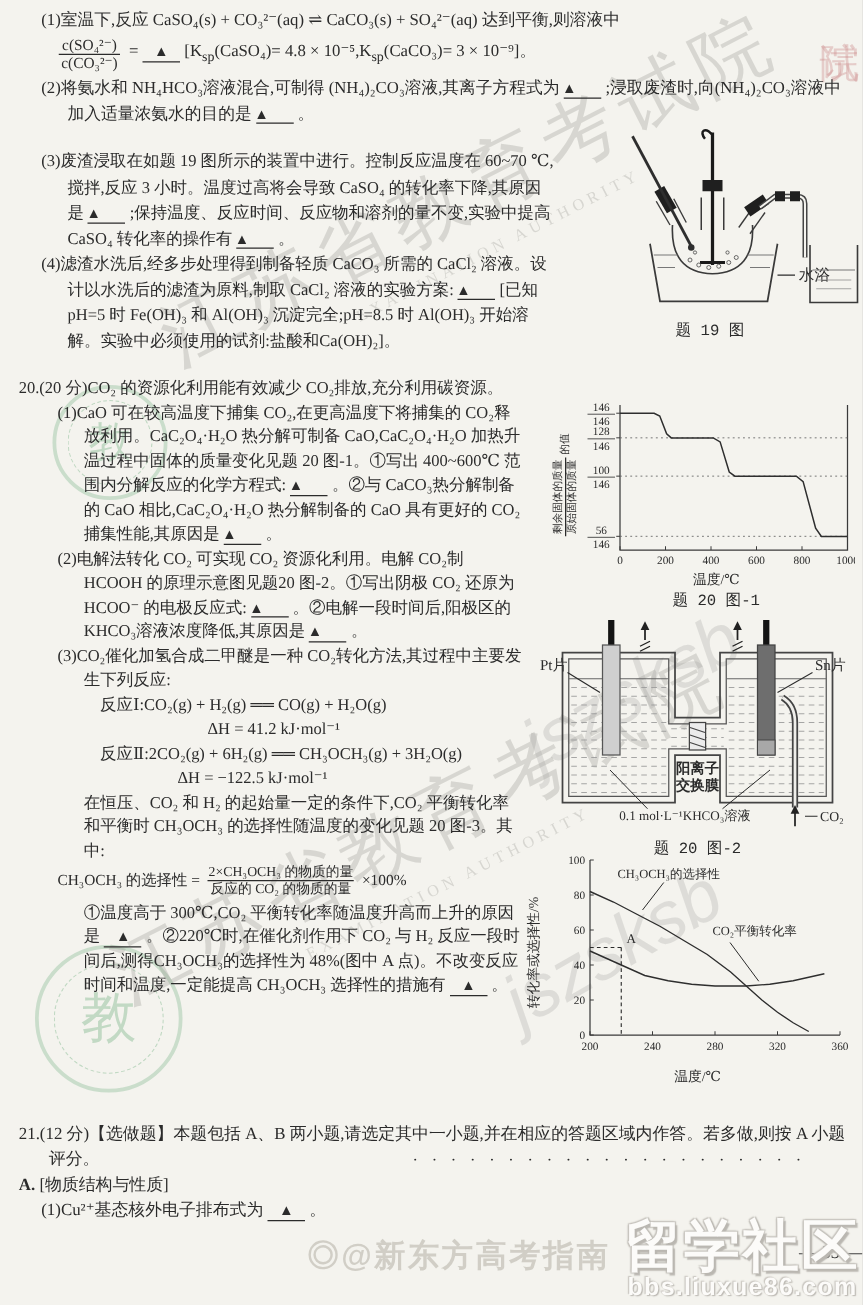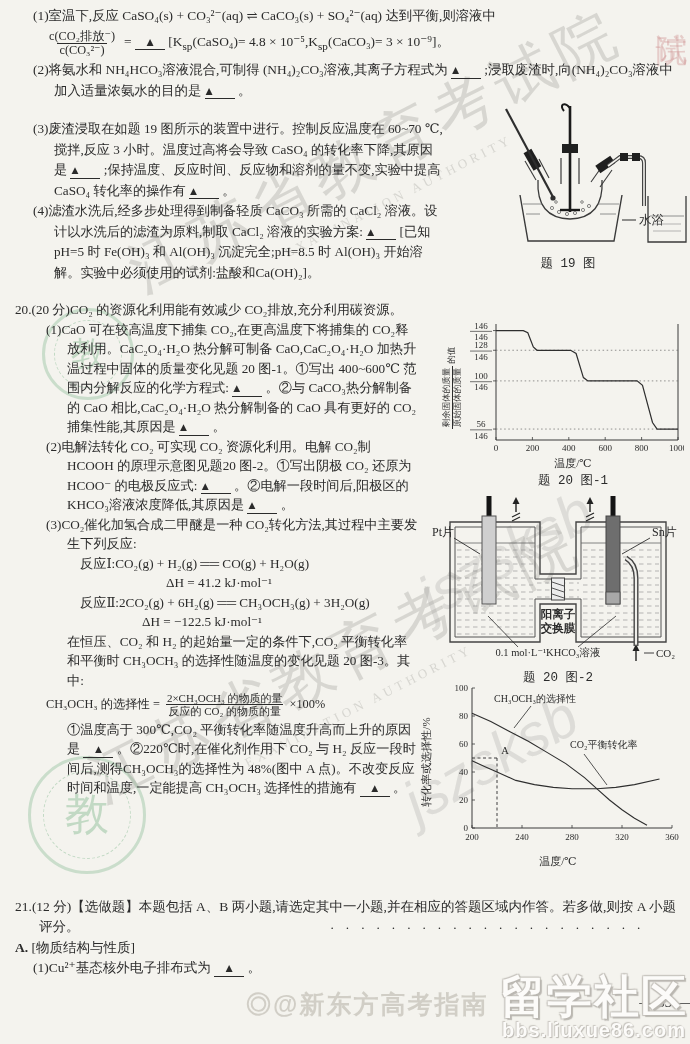--- a/index.html
+++ b/index.html
@@ -89,21 +89,21 @@
     <div class="en">EXAMINATION AUTHORITY</div>
   </div>
   <div class="wm code" style="left:410px;top:520px;">jszsksb</div>
   <div class="wm code" style="left:395px;top:725px;">jszsksb</div>
   <div class="wm corner">试院</div>
 
   <section class="sec" id="q19a">
     <p class="hang">(1)室温下,反应 CaSO₄(s) + CO₃²⁻(aq) ⇌ CaCO₃(s) + SO₄²⁻(aq) 达到平衡,则溶液中</p>
     <div class="frow">
       <span class="frac" style="font-size:12.3px;">
-        <span class="num">c(CO₂排放⁻)</span>
+        <span class="num">c(SO₄²⁻)</span>
         <span class="den">c(CO₃²⁻)</span>
       </span>
       <span>= <span class="blank">▲</span> [K<sub>sp</sub>(CaSO₄)= 4.8 × 10⁻⁵,K<sub>sp</sub>(CaCO₃)= 3 × 10⁻⁹]。</span>
     </div>
     <p class="hang">(2)将氨水和 NH₄HCO₃溶液混合,可制得 (NH₄)₂CO₃溶液,其离子方程式为 <span class="blank">▲</span> ;浸取废渣时,向(NH₄)₂CO₃溶液中加入适量浓氨水的目的是 <span class="blank">▲</span> 。</p>
   </section>
 
   <section class="sec" id="q19b">
     <p class="hang">(3)废渣浸取在如题 19 图所示的装置中进行。控制反应温度在 60~70 ℃,搅拌,反应 3 小时。温度过高将会导致 CaSO₄ 的转化率下降,其原因是 <span class="blank">▲</span> ;保持温度、反应时间、反应物和溶剂的量不变,实验中提高 CaSO₄ 转化率的操作有 <span class="blank">▲</span> 。</p>
     <p class="hang">(4)滤渣水洗后,经多步处理得到制备轻质 CaCO₃ 所需的 CaCl₂ 溶液。设计以水洗后的滤渣为原料,制取 CaCl₂ 溶液的实验方案: <span class="blank">▲</span> [已知 pH=5 时 Fe(OH)₃ 和 Al(OH)₃ 沉淀完全;pH=8.5 时 Al(OH)₃ 开始溶解。实验中必须使用的试剂:盐酸和Ca(OH)₂]。</p>

